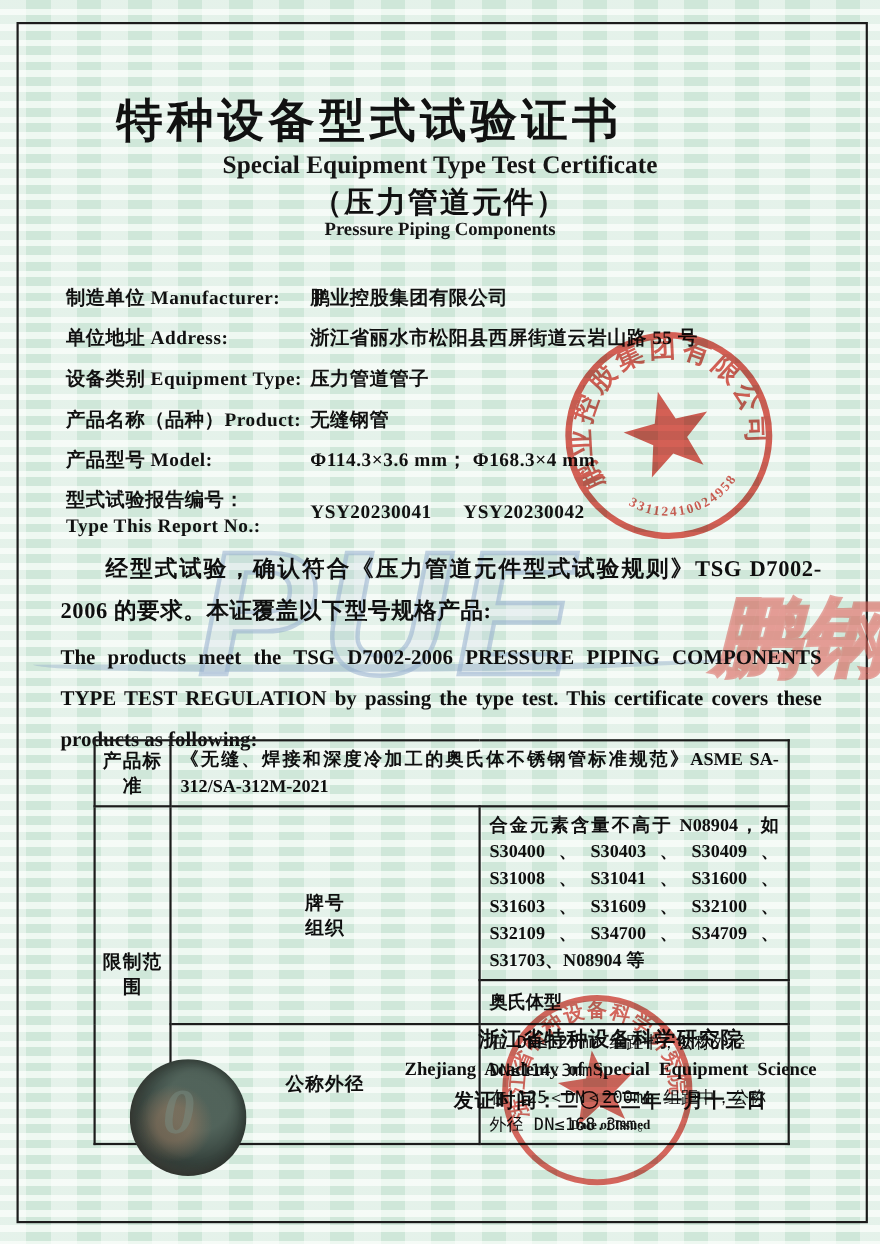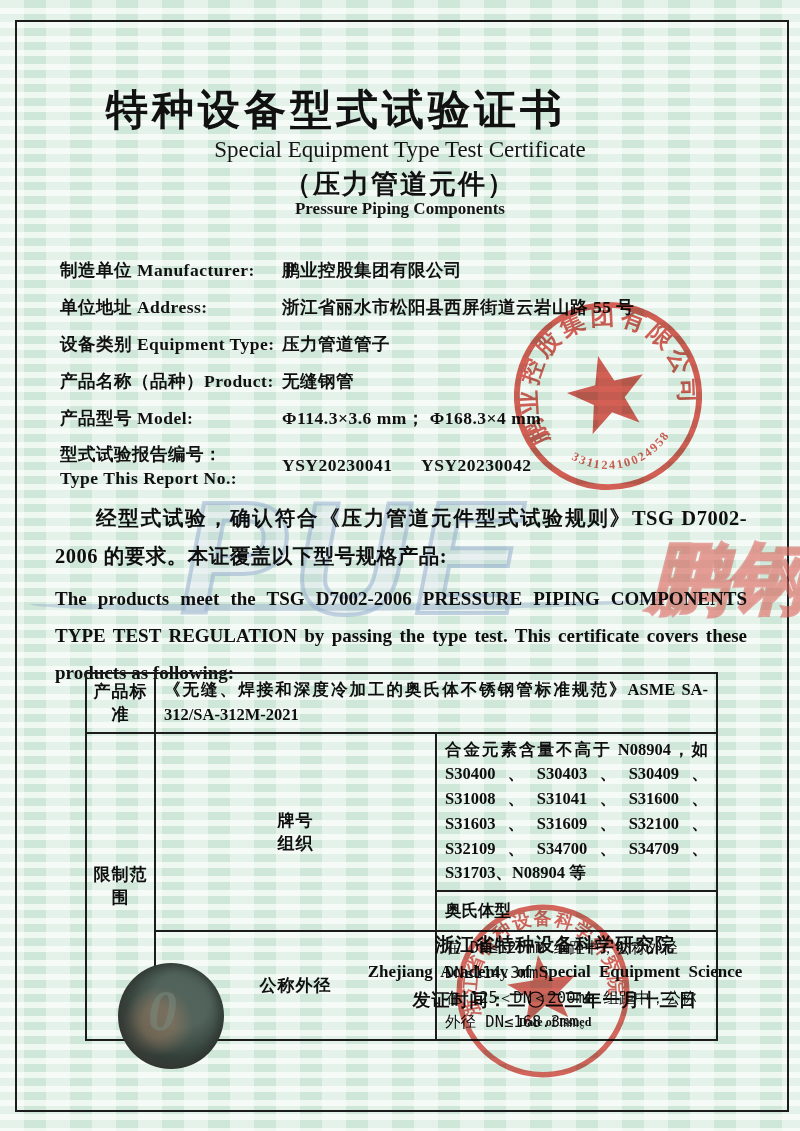--- a/index.html
+++ b/index.html
@@ -44,21 +44,21 @@
     border-radius:0 0 60% 30%;z-index:2;
   }
 
   
   .title-cn{
     position:absolute;left:0;top:82px;width:672px;text-align:center;
     font-size:42px;font-weight:bold;color:#111;letter-spacing:4px;white-space:nowrap;
   }
   .title-en{
     position:absolute;left:0;top:137px;width:800px;text-align:center;
-    font-size:23px;font-weight:normal;color:#151515;
+    font-size:23px;font-weight:bold;color:#151515;
   }
   .subtitle-cn{
     position:absolute;left:0;top:166px;width:800px;text-align:center;
     font-size:27px;font-weight:bold;color:#111;letter-spacing:2px;
   }
   .subtitle-en{
     position:absolute;left:0;top:199px;width:800px;text-align:center;
     font-size:17px;font-weight:bold;color:#151515;
   }
   .certno-line{

